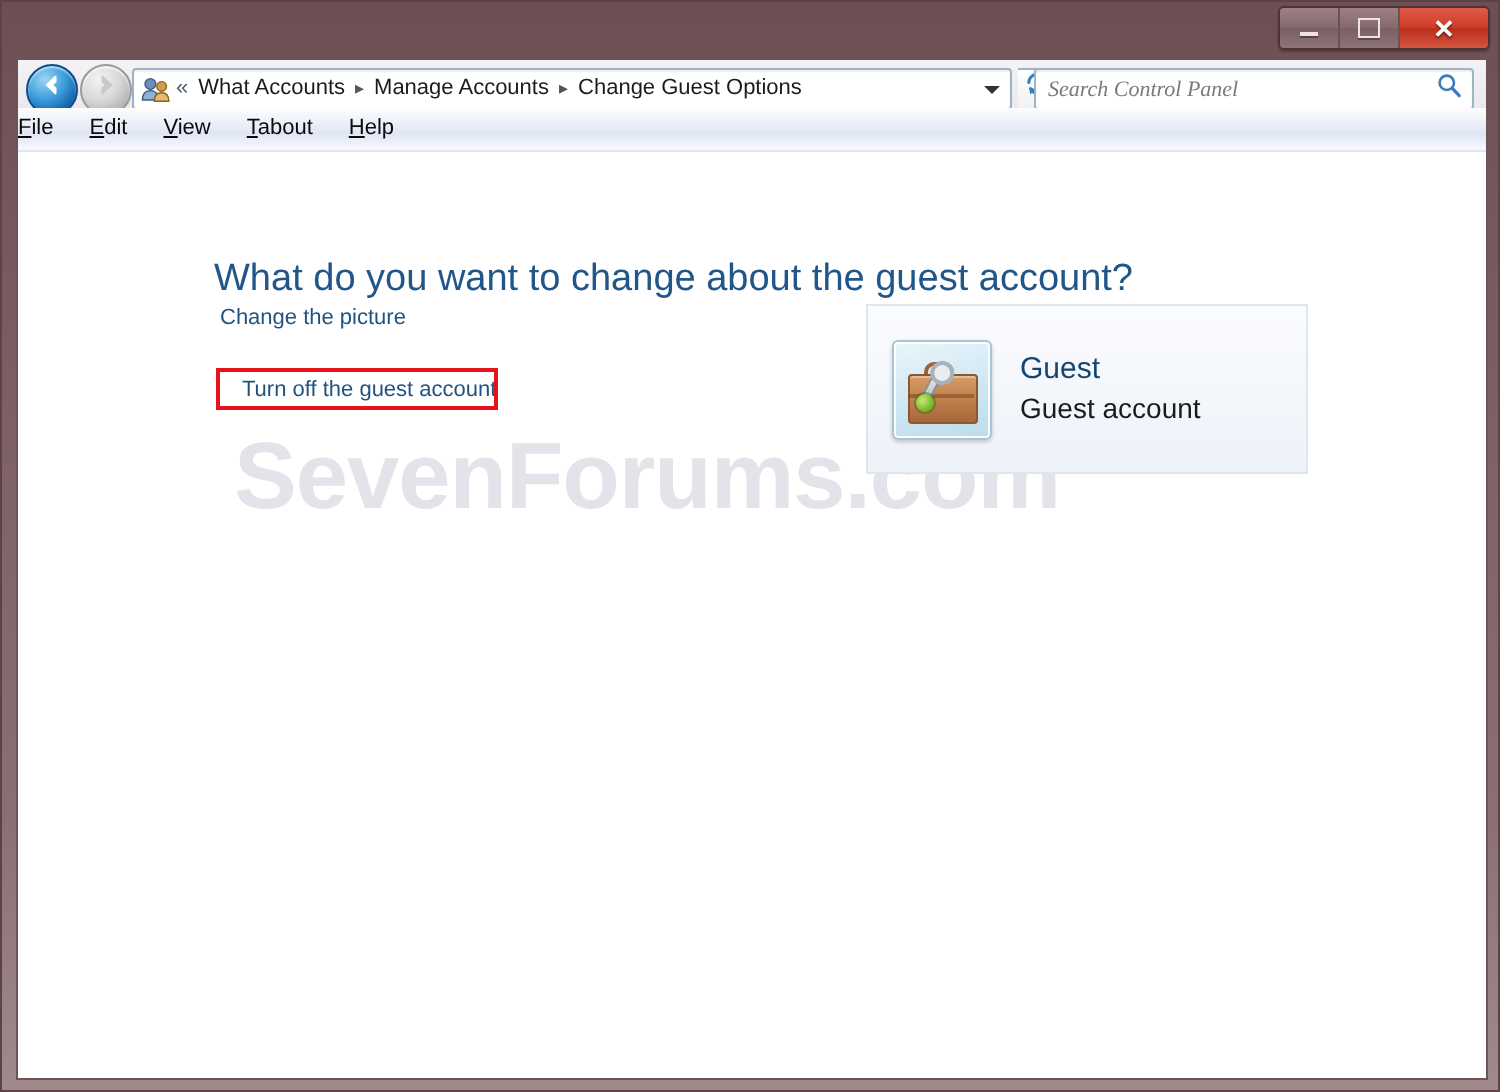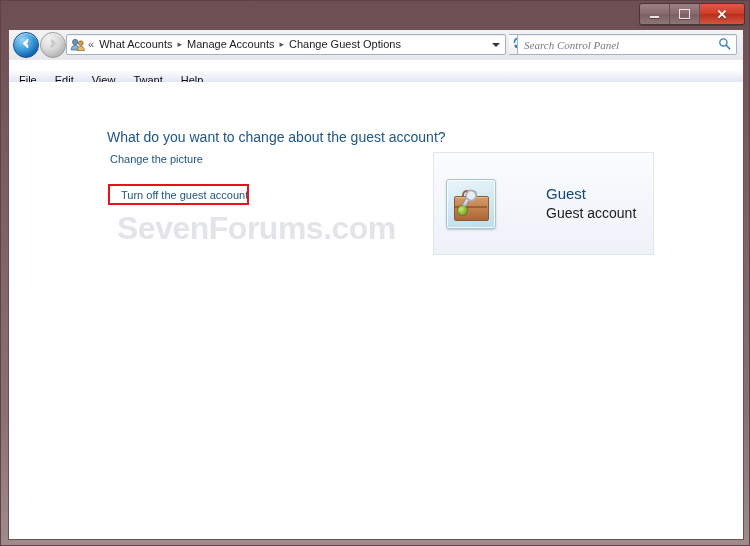--- a/index.html
+++ b/index.html
@@ -217,27 +217,27 @@
     font-family: "Liberation Serif", serif;
   }
   .search-icon {
     margin-left: auto;
     margin-right: 5px;
   }
 
   
   .menubar {
     position: absolute;
-    left: 0; top: 40px;
+    left: 0; top: 24px;
     width: 736px; height: 22px;
     background: linear-gradient(180deg, #fdfdfe 0%, #e8ecf7 45%, #dfe5f4 60%, #f7f9fd 100%);
     border-bottom: 1px solid #e4e6ea;
     display: flex;
     align-items: center;
-    padding-left: 10px;
+    padding-left: 0;
     box-sizing: border-box;
   }
   .menuitem {
     font-size: 11px;
     color: #0a0a0a;
     margin-right: 18px;
     line-height: 1;
     cursor: default;
   }
   .menuitem u { text-decoration: underline; }
@@ -247,21 +247,21 @@
     position: absolute;
     left: 0; top: 52px;
     width: 736px;
     height: 459px;
     background: #ffffff;
     overflow: hidden;
   }
   .heading {
     position: absolute;
     left: 98px; top: 47px;
-    font-size: 14px;
+    font-size: 19px;
     color: #21568a;
     white-space: nowrap;
   }
   .link {
     position: absolute;
     font-size: 11px;
     color: #1f5380;
     white-space: nowrap;
     line-height: 1;
     cursor: pointer;
@@ -274,28 +274,27 @@
     width: 141px; height: 21px;
     border: 2px solid #e8121a;
     box-sizing: border-box;
     background: transparent;
   }
 
   
   .acct-panel {
     position: absolute;
     left: 424px; top: 70px;
-    width: 221px; height: 103px;
+    width: 221px; height: 85px;
     background: linear-gradient(180deg, #fbfcfe 0%, #f3f6fb 55%, #eef2f9 100%);
     border: 1px solid #dfe6ef;
     box-sizing: border-box;
     display: flex;
     align-items: center;
     padding-left: 12px;
-    gap: 36px;
   }
   .acct-icon {
     width: 48px; height: 48px;
     border: 1px solid #a9c4d4;
     border-radius: 3px;
     background: linear-gradient(165deg, #eaf5fb 0%, #cfe7f2 55%, #bcdcec 100%);
     position: relative;
     box-shadow: inset 0 0 0 1px rgba(255,255,255,.85), 0 1px 2px rgba(0,0,0,.2);
     flex: 0 0 auto;
     overflow: hidden;
@@ -360,21 +359,21 @@
     font-size: 14px;
     color: #1b1b1b;
     margin-top: 4px;
     line-height: 1.1;
   }
 
   
   .watermark {
     position: absolute;
     left: 108px; top: 128px;
-    font-size: 32px;
+    font-size: 47px;
     font-weight: bold;
     color: #e2e4ea;
     letter-spacing: -0.5px;
     white-space: nowrap;
     user-select: none;
     pointer-events: none;
   }
 </style>
 </head>
 <body>
@@ -465,21 +464,21 @@
       <span class="menuitem">
         <u>F</u><span>ile</span>
       </span>
       <span class="menuitem">
         <u>E</u><span>dit</span>
       </span>
       <span class="menuitem">
         <u>V</u><span>iew</span>
       </span>
       <span class="menuitem">
-        <u>T</u><span>want</span>
+        <u>T</u><span>about</span>
       </span>
       <span class="menuitem">
         <u>H</u><span>elp</span>
       </span>
     </div>
 
     <div class="content">
 
       <div class="watermark">SevenForums.com</div>
 

